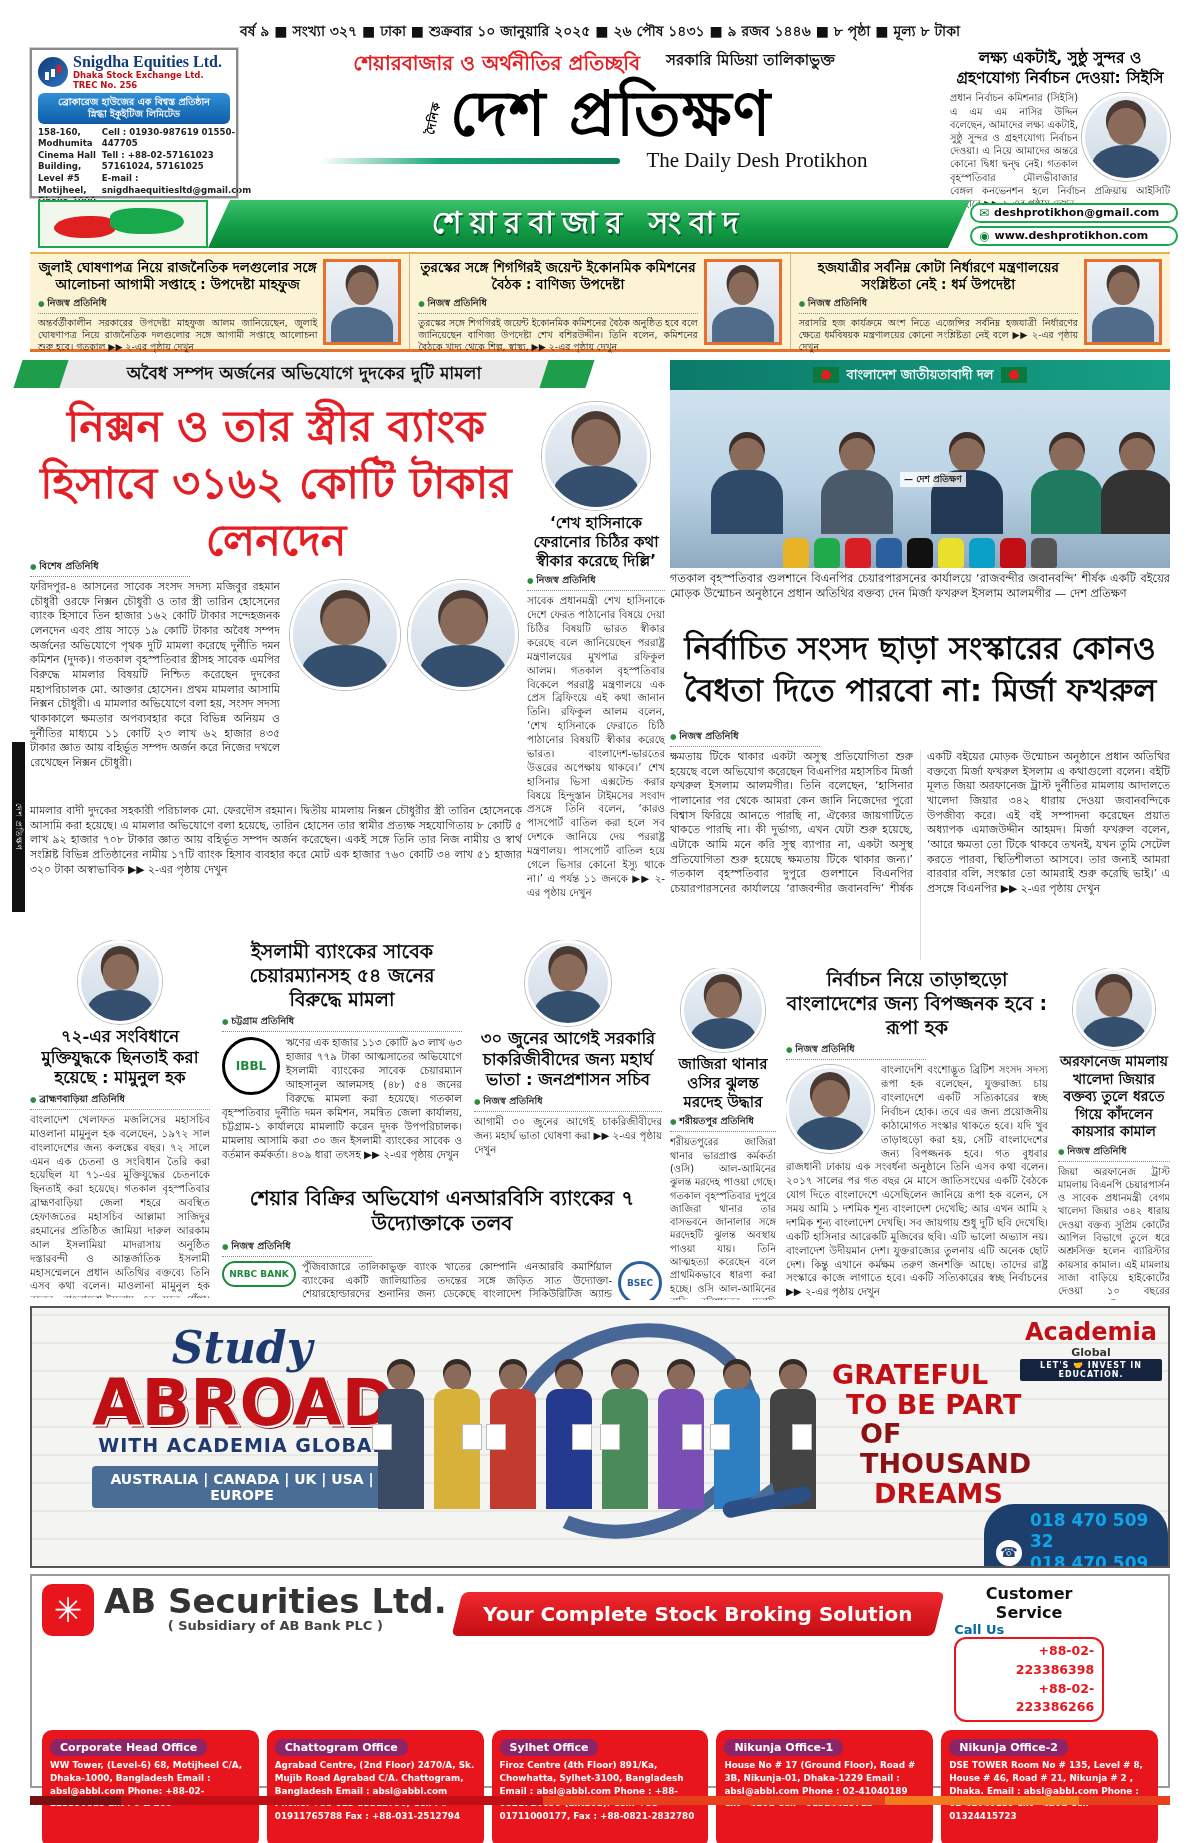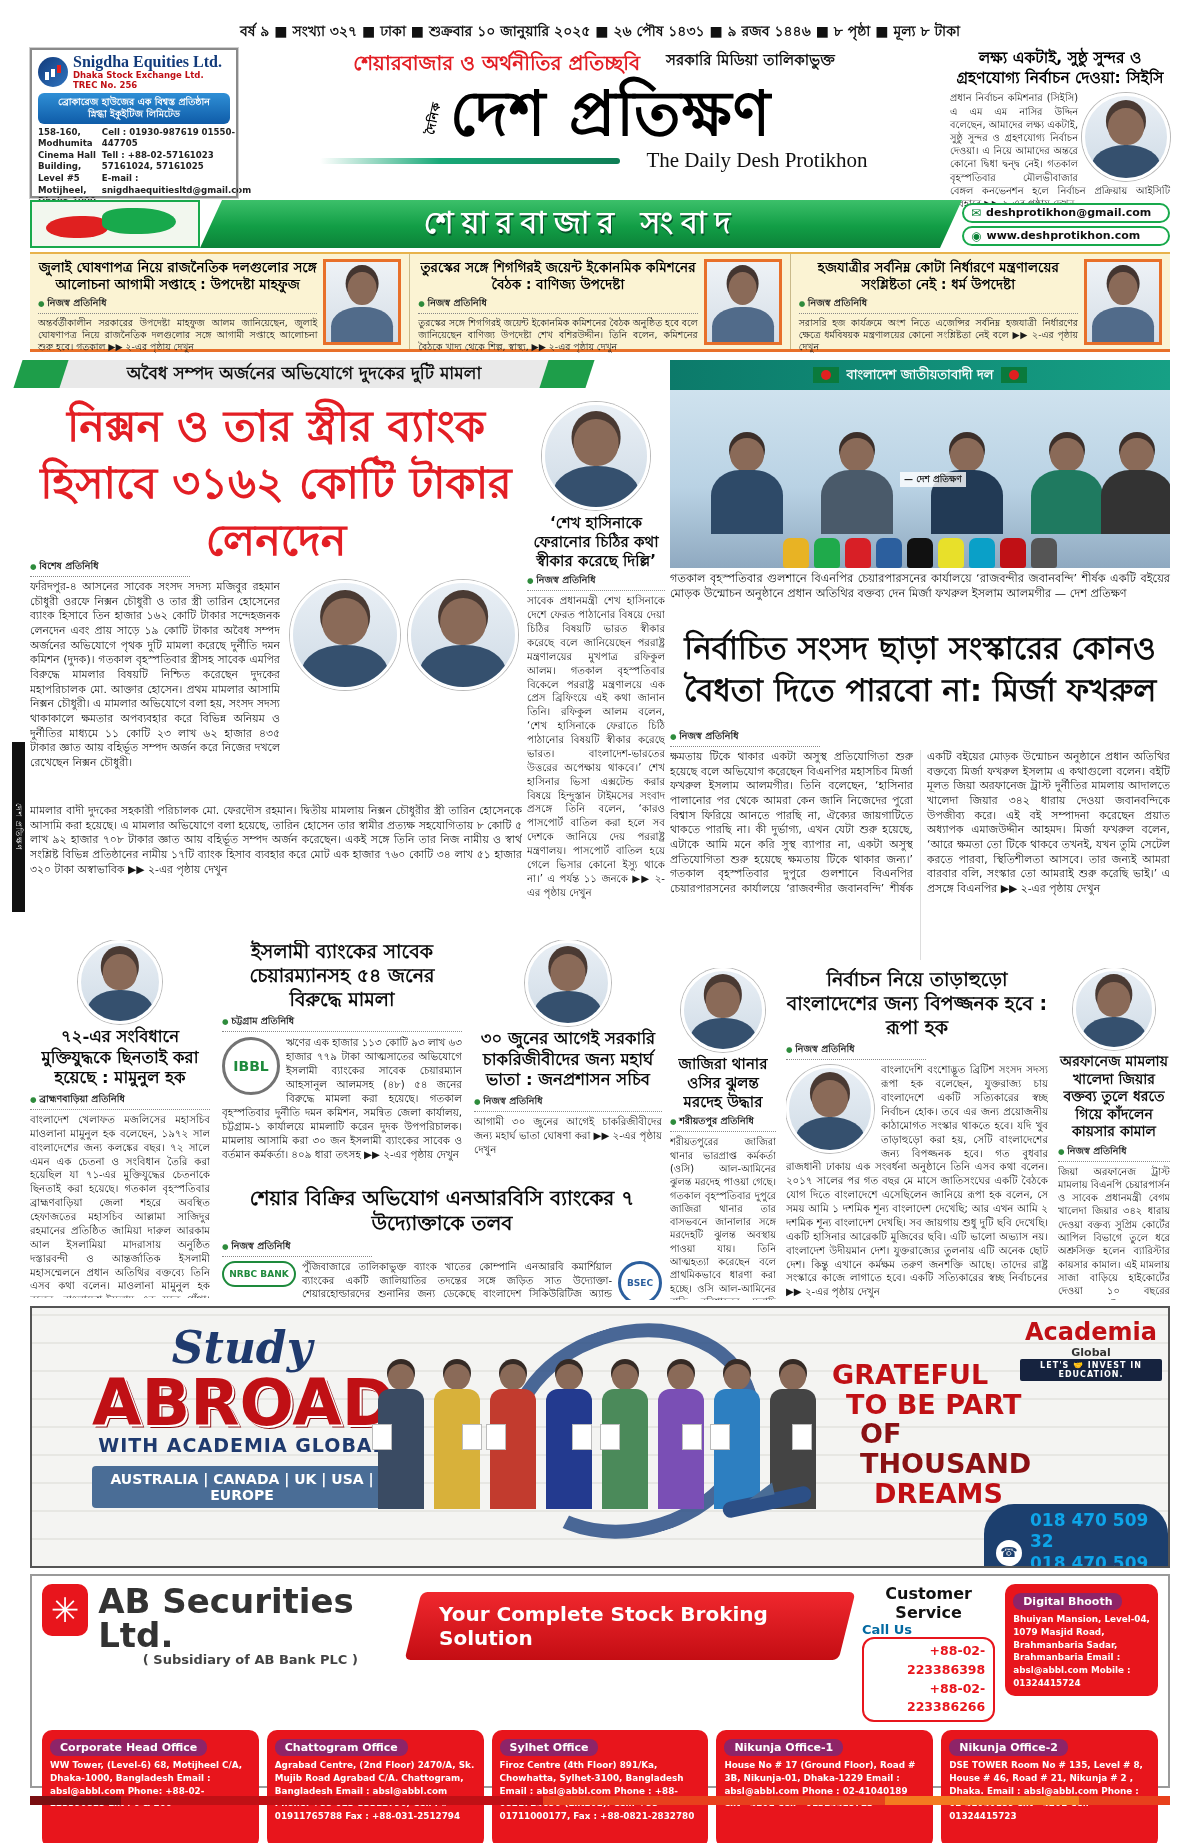--- a/index.html
+++ b/index.html
@@ -35,21 +35,21 @@
 
   
   .avatar { border-radius:50%; background:linear-gradient(180deg,#e9eff5,#cfdbe6); position:relative; overflow:hidden; border:3px solid #fff; box-shadow:0 0 0 1px #b9b9b9; }
   .avatar::before { content:""; position:absolute; left:50%; top:14%; width:44%; height:46%; transform:translateX(-50%); background:#8a6a58; border-radius:50% 50% 46% 46%; box-shadow:0 -6px 0 2px #4a3a33; }
   .avatar::after { content:""; position:absolute; left:50%; top:60%; width:84%; height:55%; transform:translateX(-50%); background:#35506e; border-radius:48% 48% 0 0; }
   .figbox { background:linear-gradient(180deg,#eef2f6,#d5dee7); border:3px solid #e8702a; position:relative; overflow:hidden; }
   .figbox::before { content:""; position:absolute; left:50%; top:12%; width:40%; height:42%; transform:translateX(-50%); background:#8a6a58; border-radius:50%; box-shadow:0 -5px 0 2px #433530; }
   .figbox::after { content:""; position:absolute; left:50%; top:56%; width:86%; height:52%; transform:translateX(-50%); background:#516b8a; border-radius:46% 46% 0 0; }
 
   
-  #banner { top:200px; left:30px; width:1140px; height:48px; display:flex; align-items:stretch; gap:0; }
+  #banner { top:200px; left:38px; width:1140px; height:48px; display:flex; align-items:stretch; gap:0; }
   .bull-box { width:170px; border:2px solid #18a94c; background:#f2f7ee; position:relative; overflow:hidden; }
   .bear { position:absolute; left:14px; top:14px; width:62px; height:22px; background:#e02020; border-radius:60% 40% 50% 50%; }
   .bull { position:absolute; left:70px; top:6px; width:74px; height:26px; background:#18a94c; border-radius:40% 62% 55% 45%; }
   .banner-mid { flex:1; background:linear-gradient(180deg,#3cc06a,#129e46 55%,#0c8238); clip-path:polygon(22px 0,100% 0,calc(100% - 22px) 100%,0 100%); display:flex; align-items:center; justify-content:center; }
   .banner-mid span { color:#fff; font-size:30px; font-weight:800; letter-spacing:8px; text-shadow:1px 2px 0 #06542a; white-space:nowrap; }
   .contact-box { width:208px; display:flex; flex-direction:column; gap:3px; justify-content:center; }
   .contact-line { border:2px solid #18a94c; border-radius:12px; background:#fff; font-size:11px; font-weight:bold; color:#111; padding:1px 7px; display:flex; align-items:center; gap:5px; }
   .cicon { color:#0c8238; font-size:12px; }
 
   
@@ -283,21 +283,21 @@
     <div class="avatar" style="width:84px;height:84px;margin:0 auto;"></div>
     <div class="hl" style="font-size:16.5px;margin-top:3px;">৭২-এর সংবিধানে মুক্তিযুদ্ধকে ছিনতাই করা হয়েছে : মামুনুল হক</div>
     <div class="rep">ব্রাহ্মণবাড়িয়া প্রতিনিধি</div>
     <div class="body" style="font-size:10.2px;">বাংলাদেশ খেলাফত মজলিসের মহাসচিব মাওলানা মামুনুল হক বলেছেন, ১৯৭২ সাল বাংলাদেশের জন্য কলঙ্কের বছর। ৭২ সালে এমন এক চেতনা ও সংবিধান তৈরি করা হয়েছিল যা ৭১-এর মুক্তিযুদ্ধের চেতনাকে ছিনতাই করা হয়েছে। গতকাল বৃহস্পতিবার ব্রাহ্মণবাড়িয়া জেলা শহরে অবস্থিত হেফাজতের মহাসচিব আল্লামা সাজিদুর রহমানের প্রতিষ্ঠিত জামিয়া দারুল আরকাম আল ইসলামিয়া মাদরাসায় অনুষ্ঠিত দস্তারবন্দী ও আন্তর্জাতিক ইসলামী মহাসম্মেলনে প্রধান অতিথির বক্তব্যে তিনি এসব কথা বলেন। মাওলানা মামুনুল হক বলেন, বাংলাদেশ-ইসলাম এক সূত্রে গাঁথা। বাংলাদেশে ইসলাম বিপন্ন হলে স্বাধীনতা টিকবে না। যারা ইসলামবিদ্বেষী তারাই বাংলাদেশের শত্রু। ১৯৭১ সালে বাংলাদেশের গৌরবময়  ▶▶ ২-এর পৃষ্ঠায় দেখুন</div>
   </div>
 
   <div class="art" style="left:192px;top:584px;width:240px;height:240px;overflow:hidden;">
     <div class="hl" style="font-size:19px;">ইসলামী ব্যাংকের সাবেক চেয়ারম্যানসহ ৫৪ জনের বিরুদ্ধে মামলা</div>
     <div class="rep">চট্টগ্রাম প্রতিনিধি</div>
     <div class="body" style="font-size:10.3px;">
-      <span class="logo-chip" style="float:left;width:58px;height:58px;border:3px solid #737373;color:#1e8a3c;font-size:14px;margin:2px 6px 2px 0;">IBBL</span>
+      <span class="logo-chip" style="float:left;width:58px;height:58px;border:3px solid #000000;color:#1e8a3c;font-size:12px;margin:2px 6px 2px 0;">IBBL</span>
       <span>ঋণের এক হাজার ১১৩ কোটি ৯৩ লাখ ৬৩ হাজার ৭৭৯ টাকা আত্মসাতের অভিযোগে ইসলামী ব্যাংকের সাবেক চেয়ারম্যান আহসানুল আলমসহ (৪৮) ৫৪ জনের বিরুদ্ধে মামলা করা হয়েছে। গতকাল বৃহস্পতিবার দুর্নীতি দমন কমিশন, সমন্বিত জেলা কার্যালয়, চট্টগ্রাম-১ কার্যালয়ে মামলাটি করেন দুদক উপপরিচালক। মামলায় আসামি করা ৩০ জন ইসলামী ব্যাংকের সাবেক ও বর্তমান কর্মকর্তা। ৪০৯ ধারা তৎসহ  ▶▶ ২-এর পৃষ্ঠায় দেখুন</span>
     </div>
   </div>
 
   <div class="art" style="left:444px;top:584px;width:188px;height:240px;overflow:hidden;">
     <div class="avatar" style="width:86px;height:86px;margin:0 auto;"></div>
     <div class="hl" style="font-size:16.5px;margin-top:3px;">৩০ জুনের আগেই সরকারি চাকরিজীবীদের জন্য মহার্ঘ ভাতা : জনপ্রশাসন সচিব</div>
     <div class="rep">নিজস্ব প্রতিনিধি</div>
     <div class="body" style="font-size:10.2px;">আগামী ৩০ জুনের আগেই চাকরিজীবীদের জন্য মহার্ঘ ভাতা ঘোষণা করা  ▶▶ ২-এর পৃষ্ঠায় দেখুন</div>
   </div>
@@ -399,24 +399,20 @@
     </div>
     <div class="ribbon"><span>Your Complete Stock Broking Solution</span></div>
     <div style="width:150px;margin-left:6px;">
       <div class="cs-title">Customer Service</div>
       <div class="callus">Call Us</div>
       <div class="cs-box">
         <div>+88-02-223386398</div>
         <div>+88-02-223386266</div>
       </div>
     </div>
-    <div class="red-card" style="width:170px;">
-      <span class="pill-title">Digital Bhooth</span>
-      <div class="card-line">Bhuiyan Mansion, Level-04, 1079 Masjid Road, Brahmanbaria Sadar, Brahmanbaria  Email : absl@abbl.com  Mobile : 01324415724</div>
-    </div>
   </div>
   <div id="offices">
     <div class="red-card">
       <span class="pill-title">Corporate Head Office</span>
       <div class="card-line">WW Tower, (Level-6) 68, Motijheel C/A, Dhaka-1000, Bangladesh  Email : absl@abbl.com  Phone: +88-02-223390815 Ext : 0 &amp; 200</div>
     </div>
     <div class="red-card">
       <span class="pill-title">Chattogram Office</span>
       <div class="card-line">Agrabad Centre, (2nd Floor) 2470/A, Sk. Mujib Road Agrabad C/A. Chattogram, Bangladesh  Email : absl@abbl.com  Phone: +88-023-33312790, Cell : # 01911765788  Fax : +88-031-2512794</div>
     </div>

